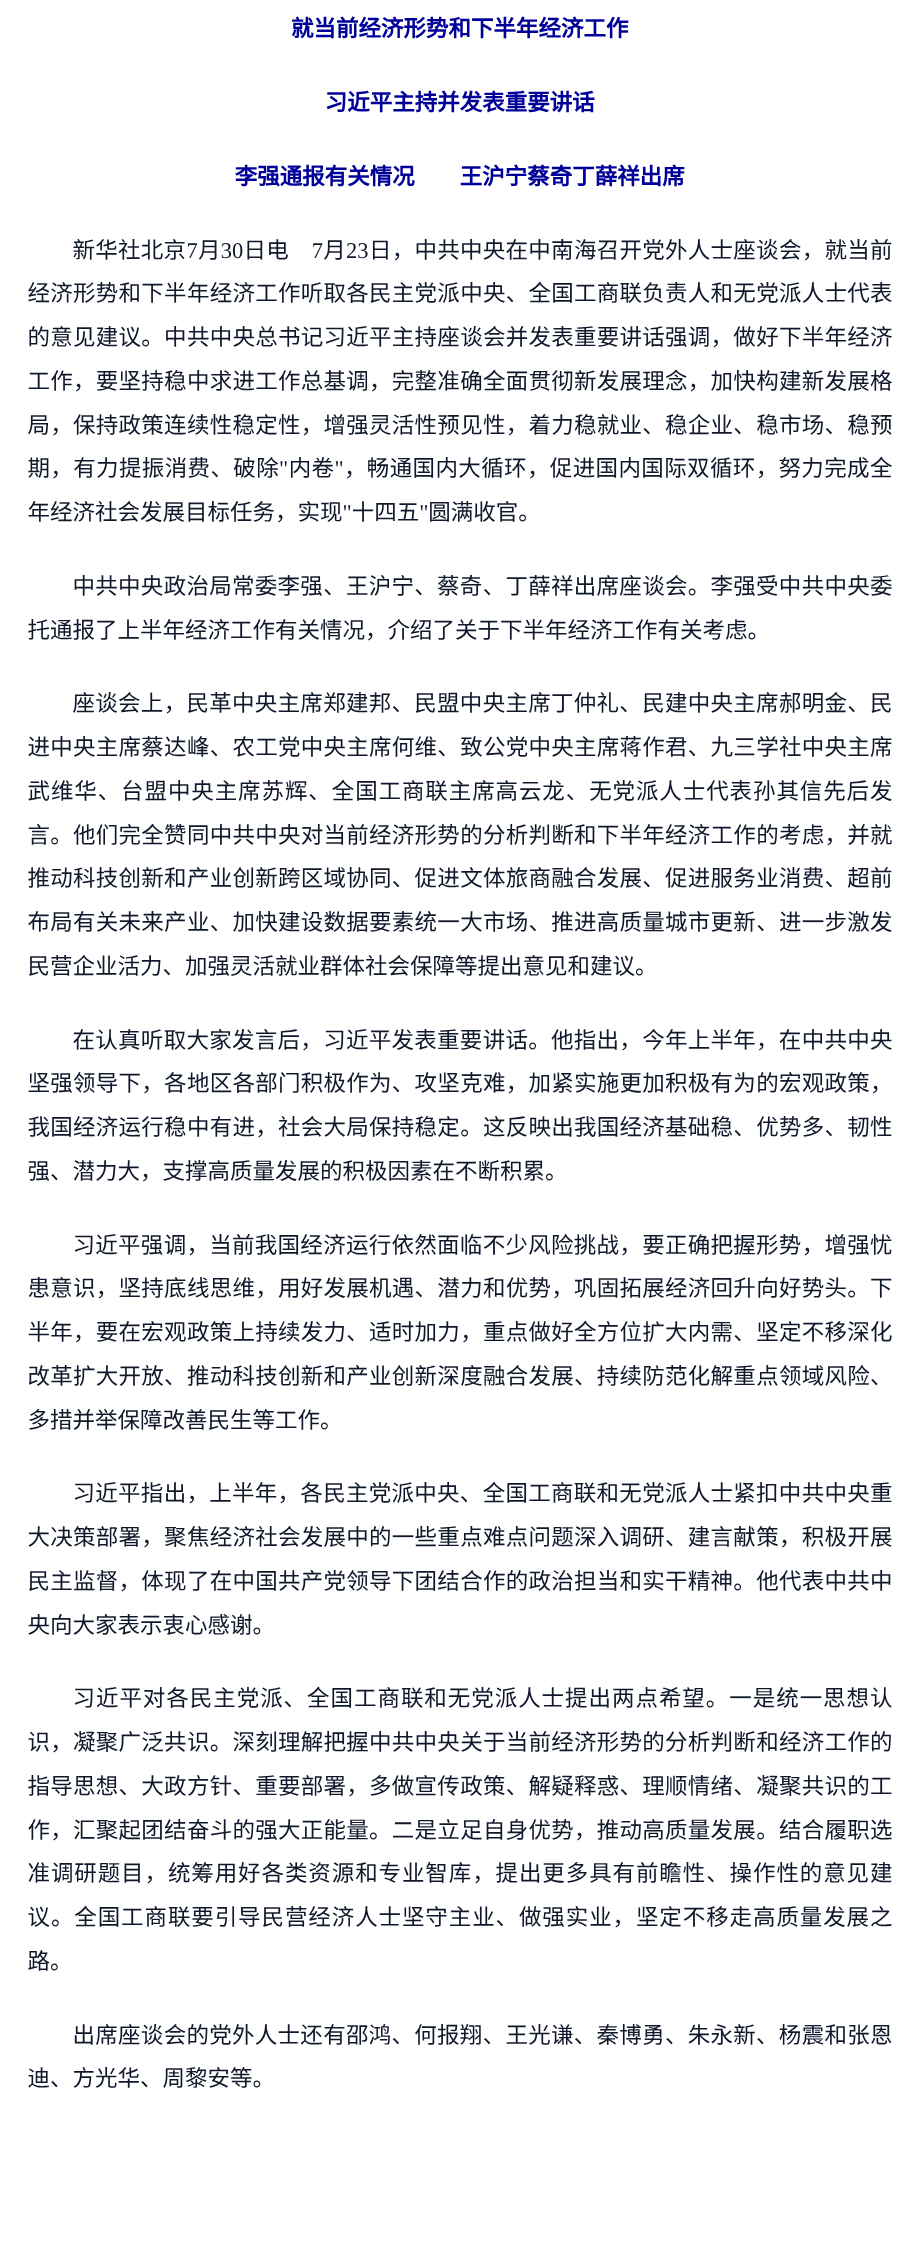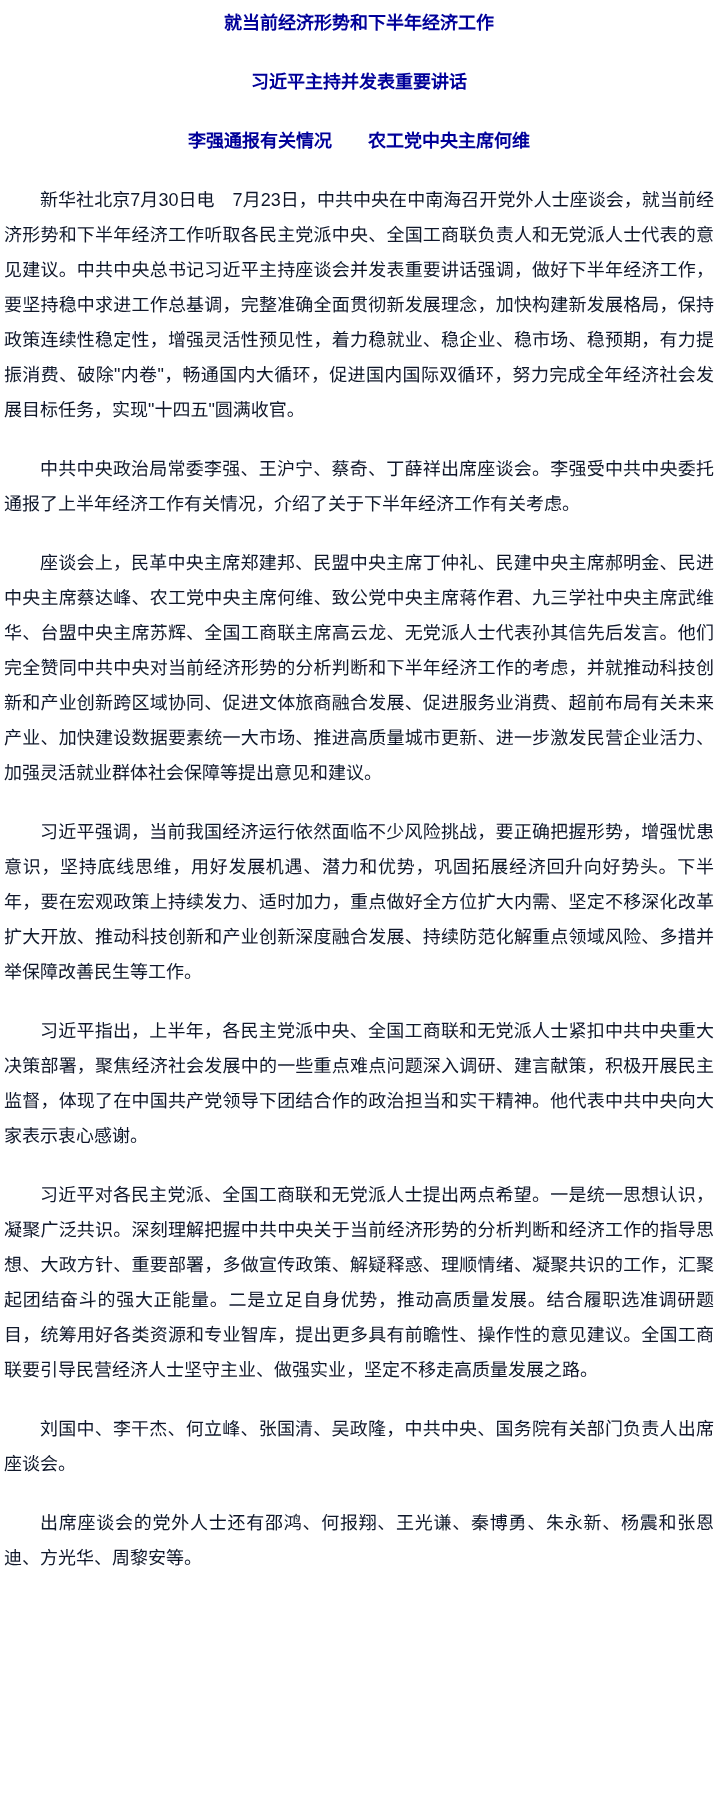--- a/index.html
+++ b/index.html
@@ -6,21 +6,22 @@
     margin: 0;
     padding: 0;
     background: #ffffff;
   }
   body {
     width: 724px;
     min-height: 1805px;
     font-family: "Liberation Sans", sans-serif;
   }
   .article {
-    padding: 6px 10px 0 4px;
+    padding: 6px 10px 0 22px;
+    font-family: Liberation Serif, serif;
   }
   .headline {
     font-size: 18px;
     font-weight: bold;
     color: #000099;
     text-align: center;
     line-height: 35px;
     margin: 0 0 24px 0;
     white-space: pre-wrap;
   }
@@ -33,23 +34,23 @@
     margin: 0 0 24px 0;
     letter-spacing: 0;
   }
 </style>
 </head>
 <body>
 
 <div class="article">
   <div class="headline">就当前经济形势和下半年经济工作</div>
   <div class="headline">习近平主持并发表重要讲话</div>
-  <div class="headline">李强通报有关情况　　农工党中央主席何维</div>
+  <div class="headline">李强通报有关情况　　王沪宁蔡奇丁薛祥出席</div>
 
   <p class="para">新华社北京7月30日电　7月23日，中共中央在中南海召开党外人士座谈会，就当前经济形势和下半年经济工作听取各民主党派中央、全国工商联负责人和无党派人士代表的意见建议。中共中央总书记习近平主持座谈会并发表重要讲话强调，做好下半年经济工作，要坚持稳中求进工作总基调，完整准确全面贯彻新发展理念，加快构建新发展格局，保持政策连续性稳定性，增强灵活性预见性，着力稳就业、稳企业、稳市场、稳预期，有力提振消费、破除"内卷"，畅通国内大循环，促进国内国际双循环，努力完成全年经济社会发展目标任务，实现"十四五"圆满收官。</p>
   <p class="para">中共中央政治局常委李强、王沪宁、蔡奇、丁薛祥出席座谈会。李强受中共中央委托通报了上半年经济工作有关情况，介绍了关于下半年经济工作有关考虑。</p>
   <p class="para">座谈会上，民革中央主席郑建邦、民盟中央主席丁仲礼、民建中央主席郝明金、民进中央主席蔡达峰、农工党中央主席何维、致公党中央主席蒋作君、九三学社中央主席武维华、台盟中央主席苏辉、全国工商联主席高云龙、无党派人士代表孙其信先后发言。他们完全赞同中共中央对当前经济形势的分析判断和下半年经济工作的考虑，并就推动科技创新和产业创新跨区域协同、促进文体旅商融合发展、促进服务业消费、超前布局有关未来产业、加快建设数据要素统一大市场、推进高质量城市更新、进一步激发民营企业活力、加强灵活就业群体社会保障等提出意见和建议。</p>
+  <p class="para">在认真听取大家发言后，习近平发表重要讲话。他指出，今年上半年，在中共中央坚强领导下，各地区各部门积极作为、攻坚克难，加紧实施更加积极有为的宏观政策，我国经济运行稳中有进，社会大局保持稳定。这反映出我国经济基础稳、优势多、韧性强、潜力大，支撑高质量发展的积极因素在不断积累。</p>
   <p class="para">习近平强调，当前我国经济运行依然面临不少风险挑战，要正确把握形势，增强忧患意识，坚持底线思维，用好发展机遇、潜力和优势，巩固拓展经济回升向好势头。下半年，要在宏观政策上持续发力、适时加力，重点做好全方位扩大内需、坚定不移深化改革扩大开放、推动科技创新和产业创新深度融合发展、持续防范化解重点领域风险、多措并举保障改善民生等工作。</p>
   <p class="para">习近平指出，上半年，各民主党派中央、全国工商联和无党派人士紧扣中共中央重大决策部署，聚焦经济社会发展中的一些重点难点问题深入调研、建言献策，积极开展民主监督，体现了在中国共产党领导下团结合作的政治担当和实干精神。他代表中共中央向大家表示衷心感谢。</p>
   <p class="para">习近平对各民主党派、全国工商联和无党派人士提出两点希望。一是统一思想认识，凝聚广泛共识。深刻理解把握中共中央关于当前经济形势的分析判断和经济工作的指导思想、大政方针、重要部署，多做宣传政策、解疑释惑、理顺情绪、凝聚共识的工作，汇聚起团结奋斗的强大正能量。二是立足自身优势，推动高质量发展。结合履职选准调研题目，统筹用好各类资源和专业智库，提出更多具有前瞻性、操作性的意见建议。全国工商联要引导民营经济人士坚守主业、做强实业，坚定不移走高质量发展之路。</p>
-  <p class="para">刘国中、李干杰、何立峰、张国清、吴政隆，中共中央、国务院有关部门负责人出席座谈会。</p>
   <p class="para">出席座谈会的党外人士还有邵鸿、何报翔、王光谦、秦博勇、朱永新、杨震和张恩迪、方光华、周黎安等。</p>
 </div>
 
 </body></html>

